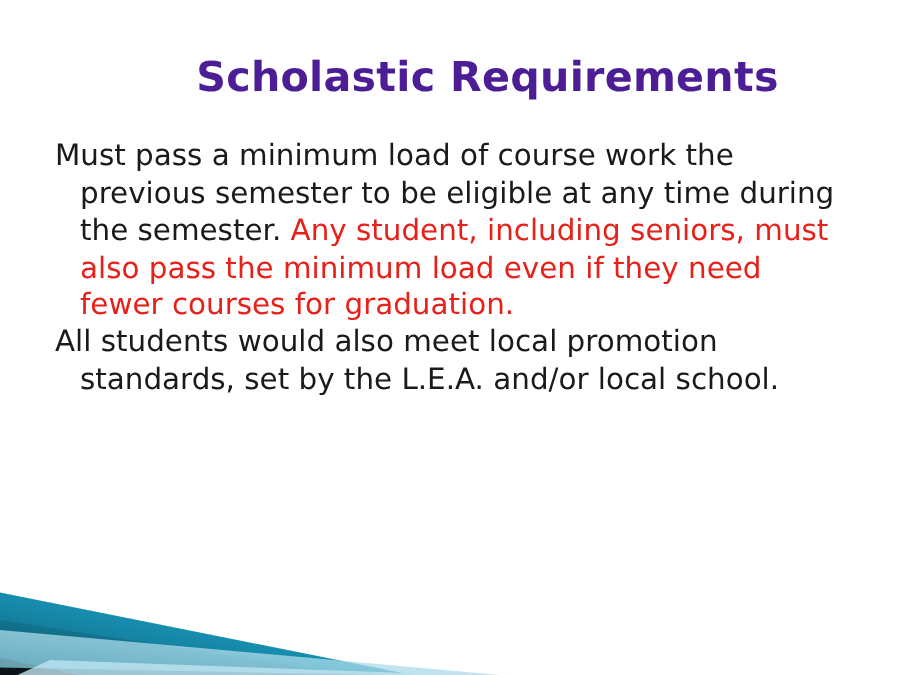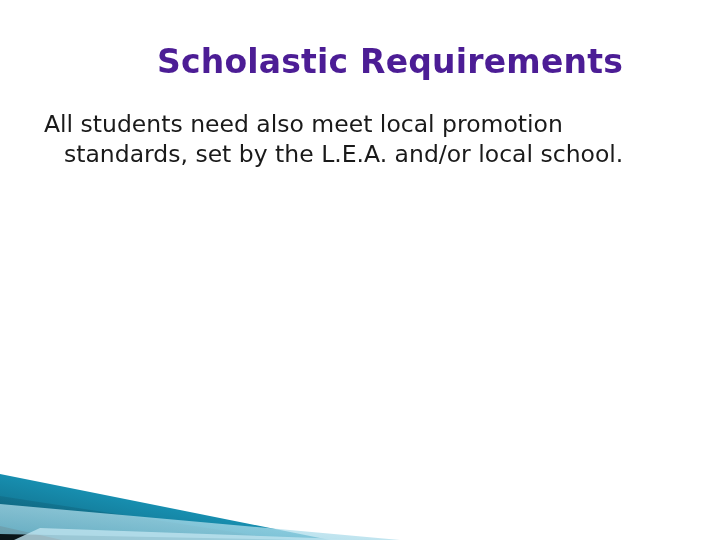--- a/index.html
+++ b/index.html
@@ -61,21 +61,22 @@
   }
 </style>
 </head>
 <body>
 
 <div class="slide">
 
   <div class="slide-title">Scholastic Requirements</div>
 
   <div class="body-block">
-    <p class="para"><span>All students need also meet local promotion standards, set by the L.E.A. and/or local school.</span></p>
+    <p class="para"><span>Must pass a minimum load of course work the previous semester to be eligible at any time during the semester.  </span><span class="red-run">Any student, including seniors, must also pass the minimum load even if they need fewer courses for graduation.</span></p>
+    <p class="para"><span>All students would also meet local promotion standards, set by the L.E.A. and/or local school.</span></p>
   </div>
 
   <svg class="deco" viewBox="0 0 720 110" preserveAspectRatio="none">
     <defs>
       <linearGradient id="g1" x1="0" y1="1" x2="1" y2="0">
         <stop offset="0%" stop-color="#0E5F78"></stop>
         <stop offset="55%" stop-color="#1893B5"></stop>
         <stop offset="100%" stop-color="#8FD3E6"></stop>
       </linearGradient>
       <linearGradient id="g2" x1="0" y1="1" x2="1" y2="0">

